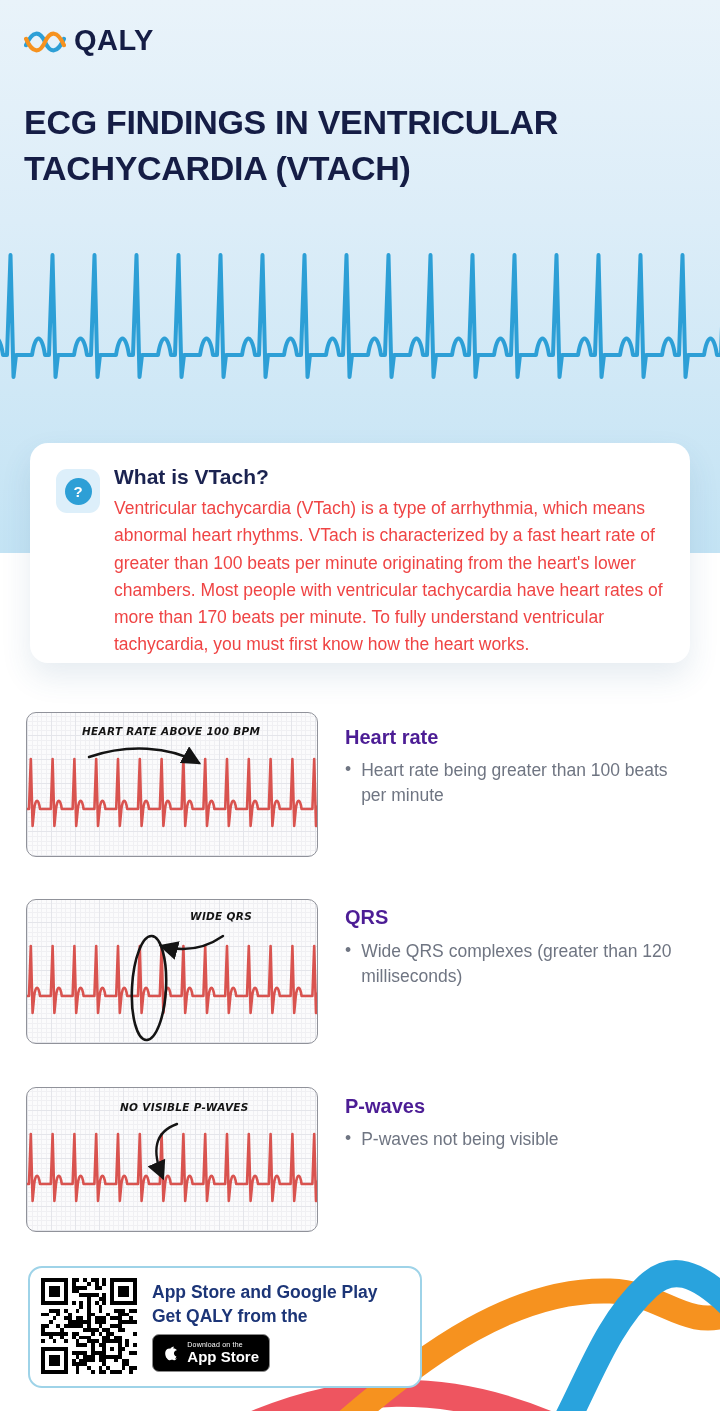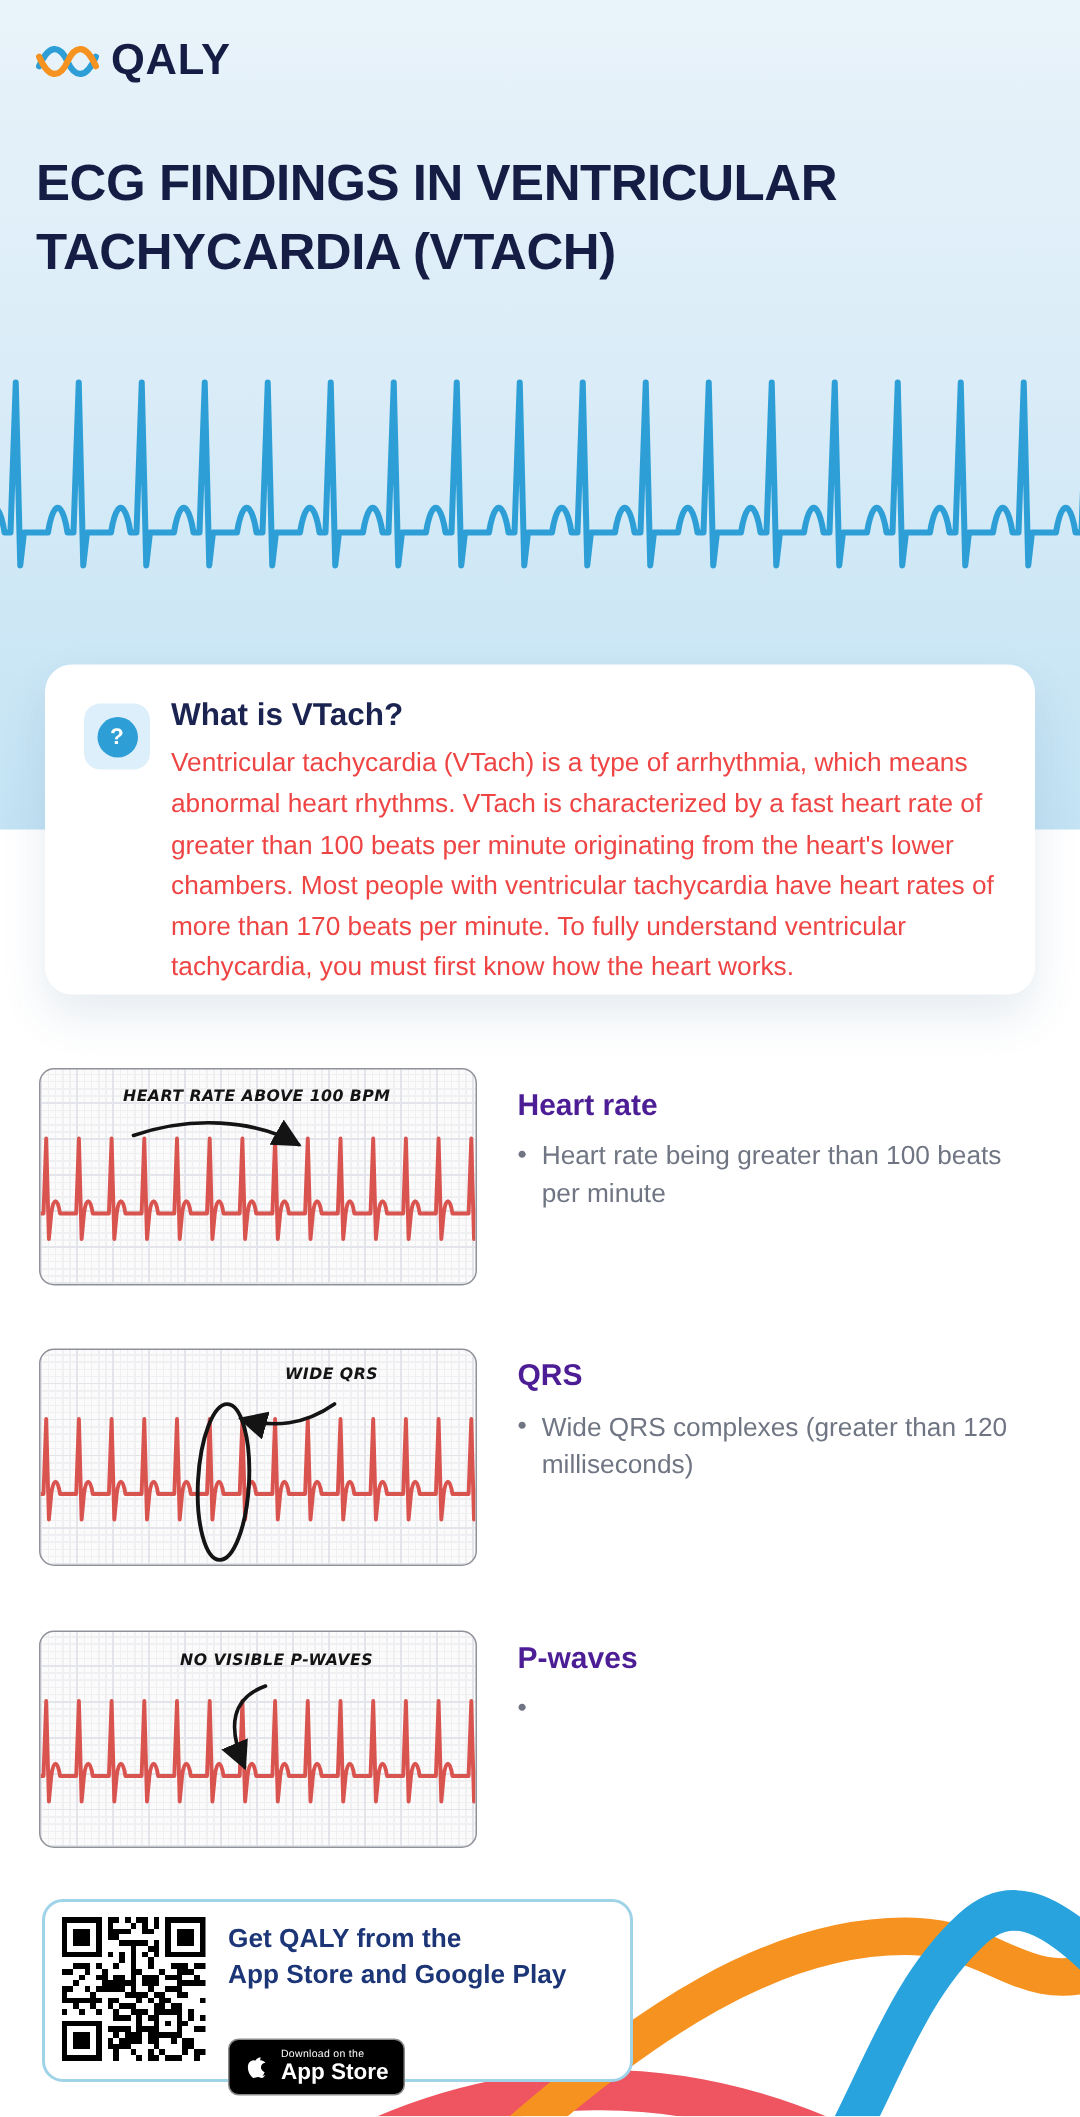--- a/index.html
+++ b/index.html
@@ -2,21 +2,21 @@
 <html><head>
 <meta charset="utf-8">
 <style>
   html,body{margin:0;padding:0;}
   body{font-family:"Liberation Sans",sans-serif;background:#ffffff;}
   #page{position:relative;width:720px;height:1411px;overflow:hidden;background:#ffffff;}
 
   
   .hero-bg{position:absolute;left:0;top:0;width:720px;height:553px;
     background:linear-gradient(180deg,#e9f3fa 0%,#dcedf8 40%,#c3e3f4 100%);}
-  .logo{position:absolute;left:24px;top:24px;display:flex;align-items:center;gap:8px;}
+  .logo{position:absolute;left:24px;top:24px;display:flex;align-items:flex-end;gap:8px;}
   .logo-text{font-size:29px;font-weight:700;color:#151d45;letter-spacing:.5px;}
   .page-title{position:absolute;left:24px;top:100px;width:660px;
     font-size:34px;line-height:1.34;font-weight:800;color:#151d45;letter-spacing:-.3px;}
   .hero-ecg{position:absolute;left:0;top:245px;width:720px;height:155px;}
 
   
   .info-card{position:absolute;left:30px;top:443px;width:660px;height:220px;background:#ffffff;
     border-radius:18px;box-shadow:0 14px 30px rgba(50,100,140,.12);z-index:2;}
   .q-badge{position:absolute;left:26px;top:26px;width:44px;height:44px;background:#ddeffa;
     border-radius:11px;display:flex;align-items:center;justify-content:center;}
@@ -46,21 +46,21 @@
   .waves{position:absolute;left:0;top:1240px;z-index:1;}
   .footer-card{position:absolute;left:28px;top:1266px;width:390px;height:118px;background:#ffffff;
     border:2px solid #9ed3e8;border-radius:14px;z-index:3;}
   .qr{position:absolute;left:11px;top:10px;width:96px;height:96px;}
   .cta{position:absolute;left:122px;top:13px;font-size:17.5px;font-weight:700;color:#1c3577;line-height:1.35;}
   .badge{position:absolute;top:66px;height:38px;background:#000;border:1px solid #8b8b8b;border-radius:7px;
     display:flex;align-items:center;gap:7px;padding:0 10px;box-sizing:border-box;color:#fff;}
   .badge .lines{display:flex;flex-direction:column;line-height:1.12;}
   .badge .small{font-size:7px;letter-spacing:.2px;}
   .badge .big{font-size:15px;font-weight:600;white-space:nowrap;}
-  .badge-appstore{left:122px;width:118px;margin-top:25px;}
+  .badge-appstore{left:122px;width:118px;}
   .badge-gplay{left:247px;width:130px;}
   .gp-small{letter-spacing:.6px;}
 </style>
 </head>
 <body>
 
 <div id="page">
 
   <div class="hero-bg"></div>
 
@@ -137,20 +137,21 @@
           <marker id="ah3" markerWidth="9" markerHeight="8" refX="7" refY="4" orient="auto">
             <path d="M0 0 L8 4 L0 8 z" fill="#141414"></path>
           </marker>
         </defs>
       <path d="M150 36 C 128 44, 124 62, 136 90" fill="none" stroke="#141414" stroke-width="2.4" stroke-linecap="round" marker-end="url(#ah3)"></path>
     </svg>
   </div>
   <div class="f-title" style="top:1095px;">P-waves</div>
   <div class="f-bullet" style="top:1127px;">
     <span class="dot">•</span>
+    <span>P-waves not being visible</span>
   </div>
 
   <svg class="waves" width="720" height="171" viewBox="0 0 720 171">
     <path class="w-red" d="M180 225 C 320 132, 470 128, 620 222" fill="none" stroke-width="27" stroke-linecap="round" stroke="#ee5560"></path>
     <path class="w-orange" d="M320 205 C 430 105, 520 48, 610 51 C 665 53, 682 90, 732 74" fill="none" stroke-width="25" stroke-linecap="round" stroke="#f6921f"></path>
     <path class="w-blue" d="M545 220 C 585 155, 600 90, 648 46 C 672 24, 696 32, 730 64" fill="none" stroke-width="27" stroke-linecap="round" stroke="#29a3dd"></path>
   </svg>
 
   <div class="footer-card">
     <svg class="qr" viewBox="0 0 25 25" shape-rendering="crispEdges">
@@ -357,22 +358,22 @@
         <rect x="9" y="24" width="1" height="1" fill="#000"></rect>
         <rect x="13" y="24" width="1" height="1" fill="#000"></rect>
         <rect x="15" y="24" width="1" height="1" fill="#000"></rect>
         <rect x="16" y="24" width="1" height="1" fill="#000"></rect>
         <rect x="18" y="24" width="1" height="1" fill="#000"></rect>
         <rect x="19" y="24" width="1" height="1" fill="#000"></rect>
         <rect x="20" y="24" width="1" height="1" fill="#000"></rect>
         <rect x="23" y="24" width="1" height="1" fill="#000"></rect>
       </svg>
     <div class="cta">
+      <div>App Store and Google Play</div>
       <div>Get QALY from the</div>
-      <div>App Store and Google Play</div>
     </div>
     <div class="badge badge-appstore">
       <svg width="19" height="22" viewBox="0 0 24 24">
         <path fill="#fff" d="M13.5 7c.9-1.1 1.5-2.6 1.3-4.1-1.3.1-2.9.9-3.8 2-.8 1-1.5 2.5-1.3 4 1.4.1 2.9-.8 3.8-1.9zm3.2 13.2c.9-1.3 1.2-2 1.9-3.4-5-1.9-4.2-8.4.7-8.7-1-1.5-2.9-2.4-4.4-2.4-1.3 0-2.2.6-3.1.6-1 0-2-.6-3.3-.6-1.7 0-3.5 1-4.5 2.7-1.9 3.3-.5 8.3 1.4 11 .9 1.3 2 2.8 3.4 2.7 1.4-.1 1.9-.9 3.6-.9s2.1.9 3.5.9c1.5 0 2.4-1.4 3.3-2.7z"></path>
       </svg>
       <span class="lines">
         <span class="small">Download on the</span>
         <span class="big">App Store</span>
       </span>
     </div>

